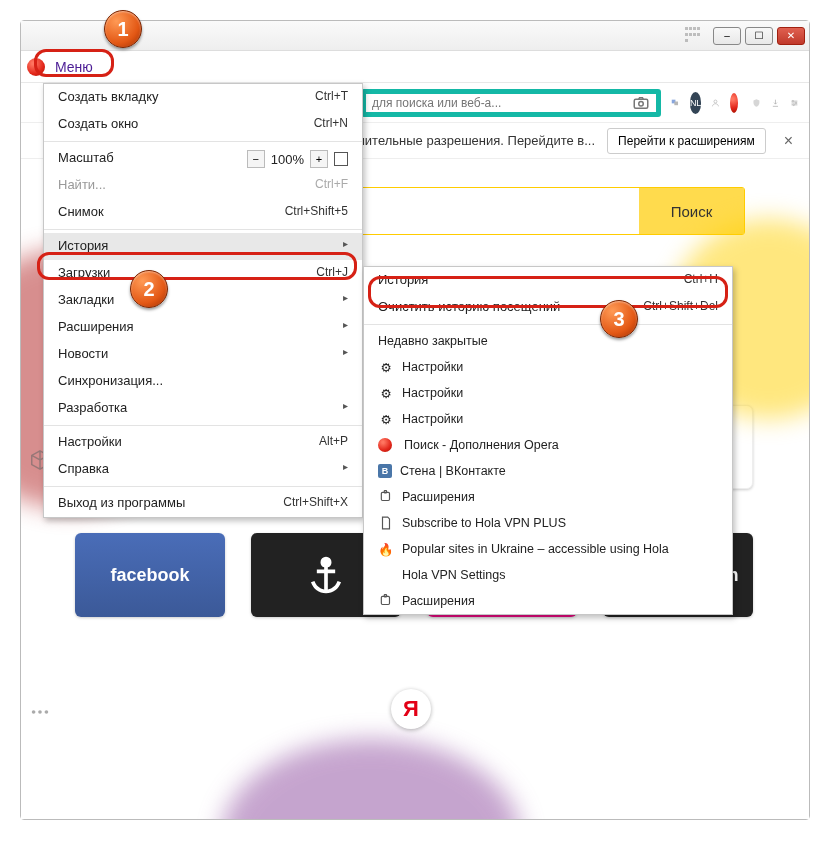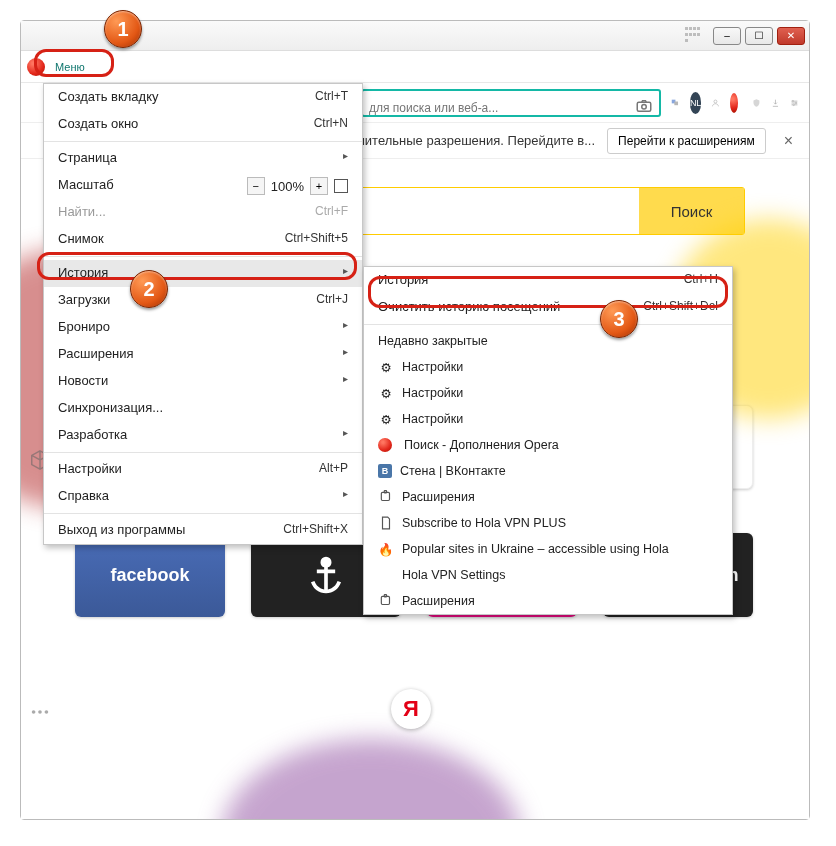--- a/index.html
+++ b/index.html
@@ -5,23 +5,23 @@
   * { box-sizing: border-box; margin: 0; padding: 0; font-family: "Segoe UI", Arial, sans-serif; }
   body { width: 836px; height: 846px; background: #fff; position: relative; overflow: hidden; }
   .win { position: absolute; top: 20px; left: 20px; width: 790px; height: 800px; border: 1px solid #bbb; border-radius: 4px; background: #fff; }
   .titlebar { height: 30px; display: flex; justify-content: flex-end; align-items: center; padding: 0 4px; background: linear-gradient(#fafafa,#eee); border-bottom: 1px solid #ddd; }
   .tb-grab { width: 18px; height: 18px; display:flex; flex-wrap:wrap; gap:1px; margin-right:6px; opacity:.5;}
   .tb-grab i { width:3px; height:3px; background:#888;}
   .wbtn { width: 28px; height: 18px; margin-left: 4px; border: 1px solid #888; border-radius: 3px; background: linear-gradient(#f8f8f8,#e8e8e8); display: inline-flex; justify-content: center; align-items: center; font-size: 10px; cursor: pointer; }
   .wbtn.close-w { background: linear-gradient(#e06050,#c0392b); color:#fff; border-color:#a02010;}
   .menubar { height: 32px; display: flex; align-items: center; padding: 0 6px; border-bottom: 1px solid #e8e8e8;}
   .opera-icon { width: 18px; height: 18px; border-radius: 50%; background: radial-gradient(circle at 35% 30%, #ff7560 8%, #e2261a 60%, #a60f00); margin-right: 4px; }
-  .menubtn { font-size: 11px; color:#0f766e; padding:2px 6px;}
+  .menubtn { font-size: 14px; color:#4c1d95; padding:2px 6px;}
   .toolbar { height: 40px; display: flex; align-items: center; gap: 10px; padding: 0 10px; border-bottom: 1px solid #eee; }
-  .searchbar { flex:0 0 300px; height:28px; border:2px solid #14b8a6; border-radius:3px; display:flex; align-items:flex-end; padding:0 6px; margin-left:330px;}
+  .searchbar { flex:0 0 300px; height:28px; border:5px solid #14b8a6; border-radius:3px; display:flex; align-items:center; padding:0 6px; margin-left:330px;}
   .searchbar input { flex:1; border:none; outline:none; font-size:12px; color:#888; background:transparent;}
   .cam-icon { width:18px;height:18px; }
   .tool-ic { width:22px;height:22px; opacity:.6; }
   .nl-badge { width:22px;height:22px; background:#345; border-radius:50%; color:#fff; font-size:9px; display:flex; align-items:center; justify-content:center;}
   .infobar { height:36px; display:flex; align-items:center; padding:0 10px; font-size:13px; color:#333; border-bottom:1px solid #eee; gap:12px; justify-content:flex-end;}
   .infobar button.outline { height:26px; padding:0 10px; border:1px solid #ccc; background:#fff; border-radius:3px; font-size:12px; cursor:pointer;}
   .infobar .x { font-size:16px; color:#666; cursor:pointer; padding:0 6px;}
   .page { position:relative; height: calc(100% - 138px); background:#fff; overflow:hidden;}
   .yasearch { margin:28px auto 12px; width: 660px; height:48px; border:1px solid #ffcc00; border-radius:3px; display:flex;}
   .yasearch input { flex:1; border:none; padding:0 12px; font-size:14px;}
@@ -230,24 +230,20 @@
   <div class="menu menu1">
     <div class="row">
         <span>Создать вкладку</span>
         <span class="shortcut">Ctrl+T</span>
       </div>
     <div class="row">
         <span>Создать окно</span>
         <span class="shortcut">Ctrl+N</span>
       </div>
     <hr>
-    <div class="row sub-ind">
-        <span>Страница</span>
-        <span></span>
-      </div>
     <div class="row">
       <span>Масштаб</span>
       <span class="zoomcell">
         <button>−</button>
         <span>100%</span>
         <button>+</button>
         <span class="expand-ic"></span>
       </span>
     </div>
     <div class="row disabled">
@@ -261,21 +257,21 @@
     <hr>
     <div class="row hl sub-ind">
         <span>История</span>
         <span></span>
       </div>
     <div class="row">
         <span>Загрузки</span>
         <span class="shortcut">Ctrl+J</span>
       </div>
     <div class="row sub-ind">
-        <span>Брониро</span>
+        <span>Закладки</span>
         <span></span>
       </div>
     <div class="row sub-ind">
         <span>Расширения</span>
         <span></span>
       </div>
     <div class="row sub-ind">
         <span>Новости</span>
         <span></span>
       </div>

